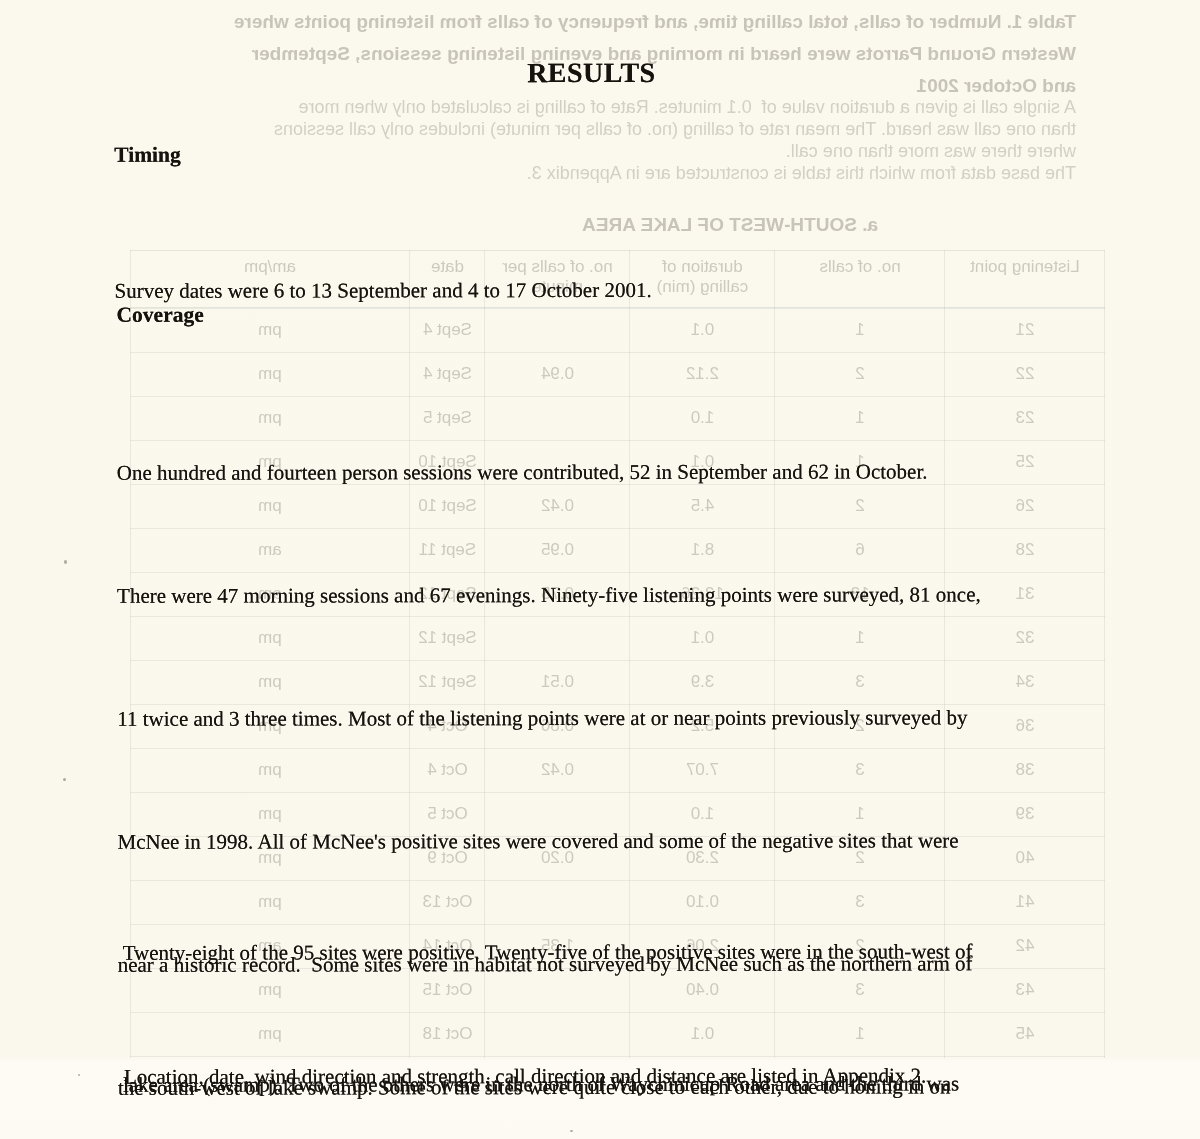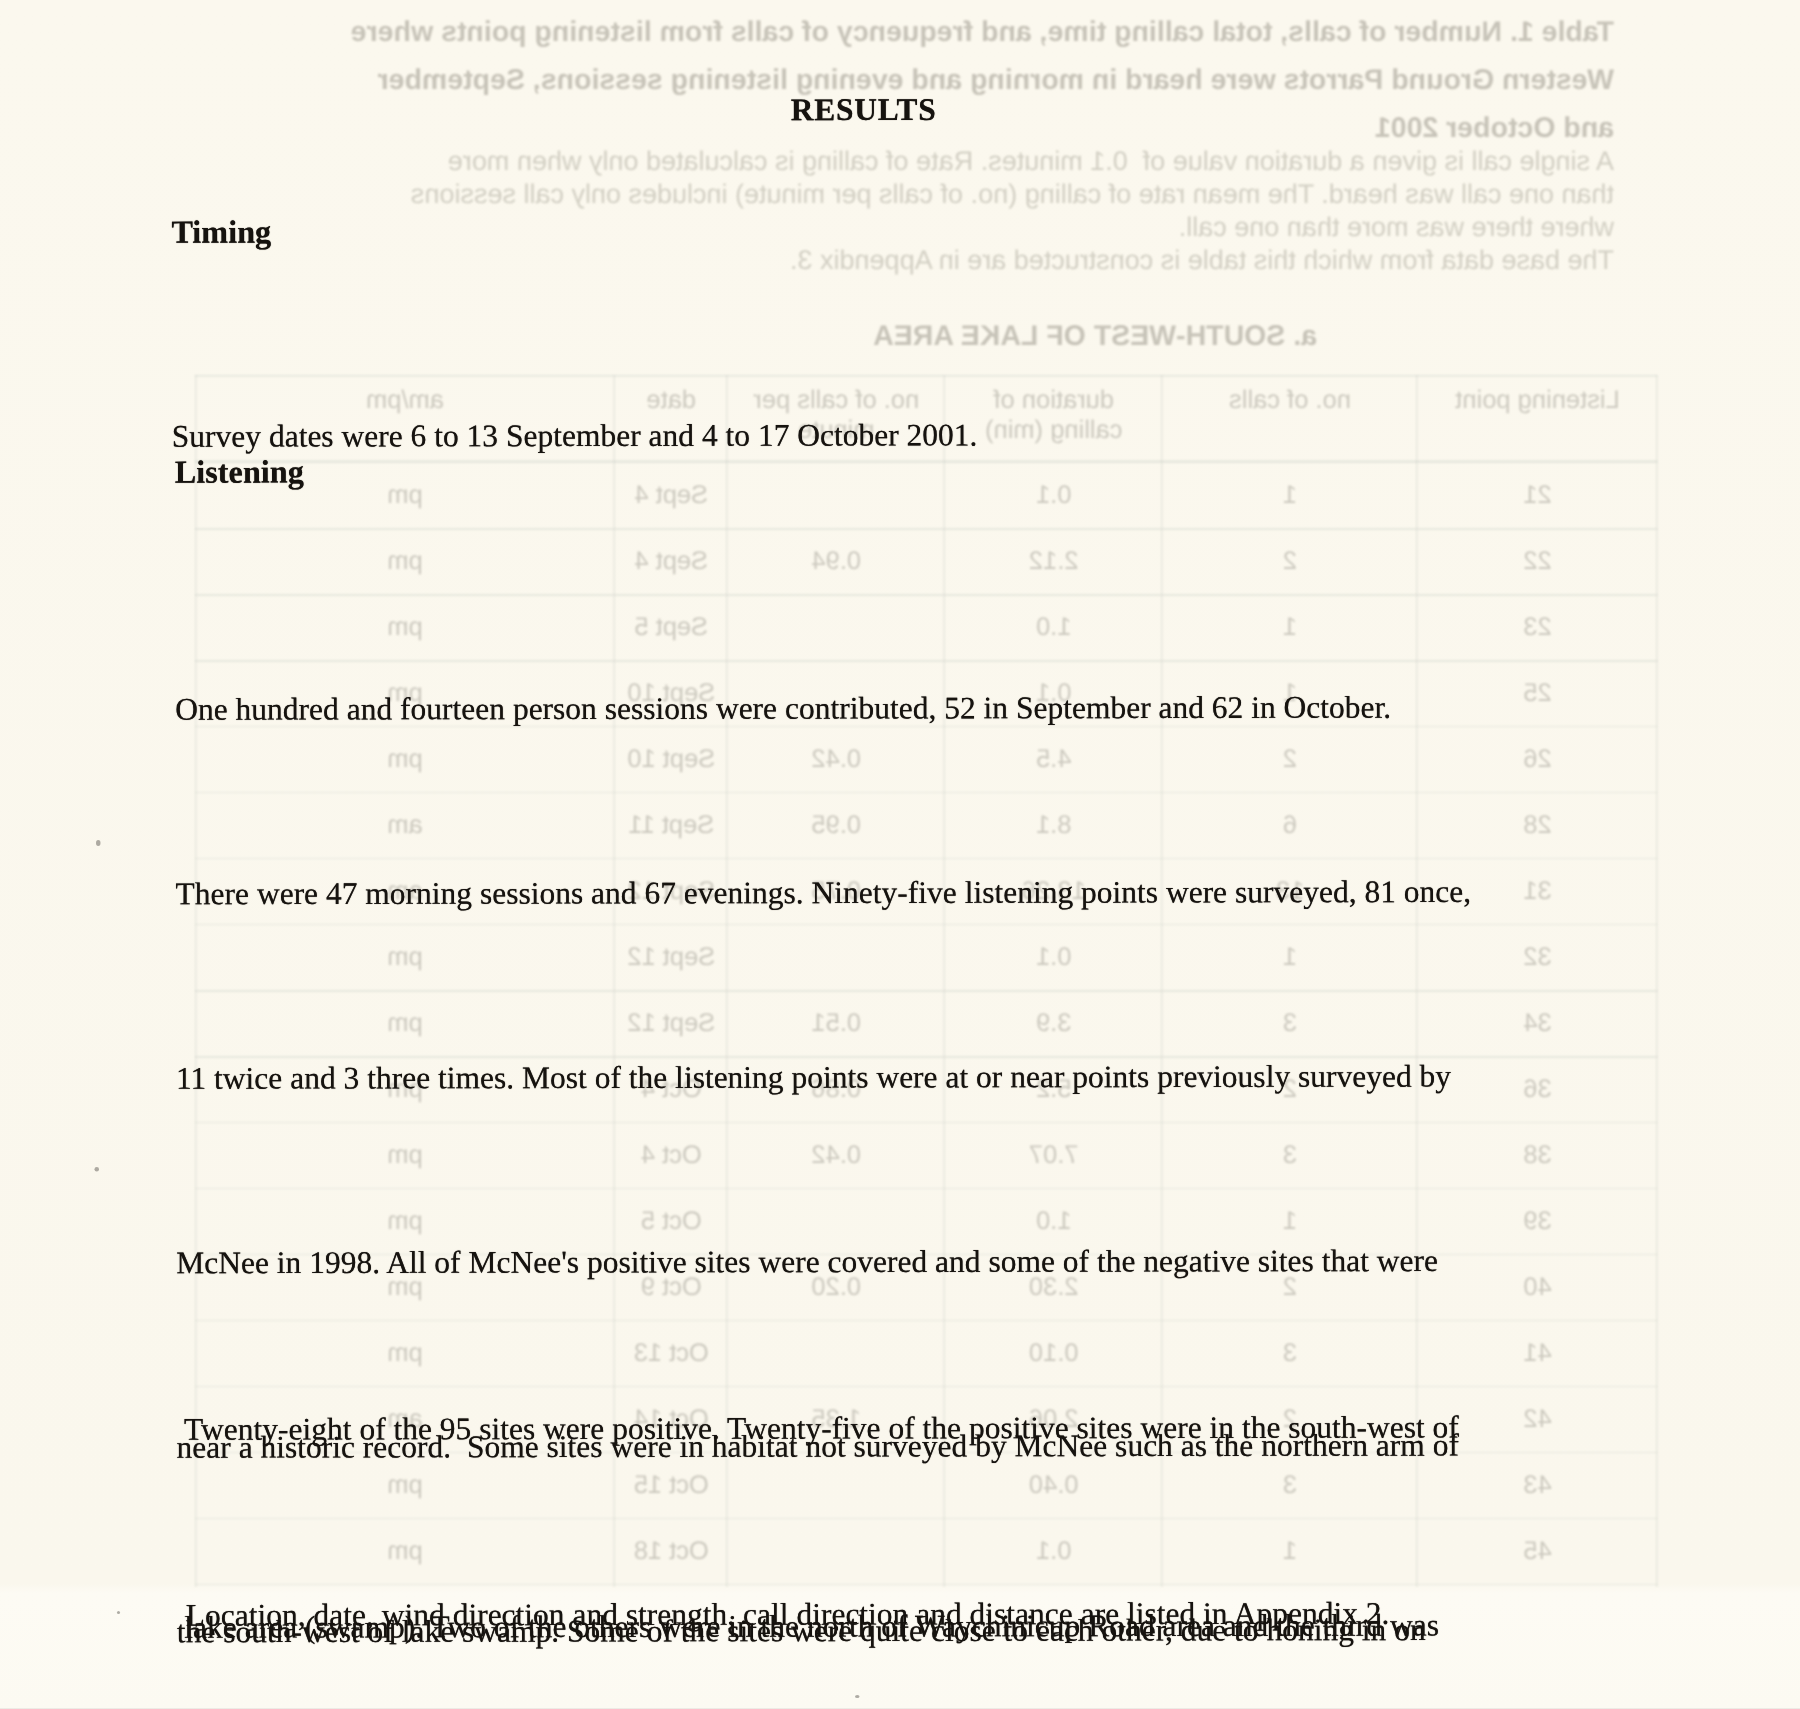--- a/index.html
+++ b/index.html
@@ -36,21 +36,21 @@
   .bc0{left:0;width:160px;} .bc1{left:160px;width:170px;}
   .bc2{left:330px;width:145px;} .bc3{left:475px;width:145px;}
   .bc4{left:620px;width:75px;}  .bc5{left:695px;width:280px;}
   
   .content{
     position:absolute;inset:0;color:#16130f;font-size:21px;
     transform:rotate(-0.1deg);
     text-shadow:0 0 0.5px rgba(22,18,14,0.85);
   }
   .abs{position:absolute;white-space:pre;}
-  .doc-title{left:528px;top:58px;line-height:30px;font-size:21px;font-weight:bold;letter-spacing:0.5px;}
+  .doc-title{left:528px;top:58px;line-height:30px;font-size:28px;font-weight:bold;letter-spacing:0.5px;}
   .h-timing{left:115px;top:140px;line-height:28px;font-size:21.5px;font-weight:bold;}
   .p-timing{left:115px;top:220px;line-height:28px;}
   .h-coverage{left:117px;top:300px;line-height:28px;font-size:21.5px;font-weight:bold;}
   .p-coverage{left:117px;top:370px;line-height:41px;}
   .h-dist{left:122px;top:772px;line-height:28px;font-size:21.5px;font-weight:bold;}
   .p-dist{left:122px;top:842px;line-height:44px;}
   .p-closing{left:123px;top:1006px;line-height:28px;}
   .p-coverage div,.p-dist div,.p-timing div,.p-closing div{white-space:pre;}
   
   .sp{position:absolute;border-radius:50%;background:rgba(95,92,85,0.5);}
@@ -239,21 +239,21 @@
   </div>
 
   <main class="content">
     <div class="abs doc-title">RESULTS</div>
 
     <div class="abs h-timing">Timing</div>
     <div class="abs p-timing">
       <div>Survey dates were 6 to 13 September and 4 to 17 October 2001.</div>
     </div>
 
-    <div class="abs h-coverage">Listening</div>
+    <div class="abs h-coverage">Coverage</div>
     <div class="abs p-coverage">
       <div>One hundred and fourteen person sessions were contributed, 52 in September and 62 in October.</div>
       <div>There were 47 morning sessions and 67 evenings. Ninety-five listening points were surveyed, 81 once,</div>
       <div>11 twice and 3 three times. Most of the listening points were at or near points previously surveyed by</div>
       <div>McNee in 1998. All of McNee's positive sites were covered and some of the negative sites that were</div>
       <div>near a historic record.  Some sites were in habitat not surveyed by McNee such as the northern arm of</div>
       <div>the south-west of lake swamp. Some of the sites were quite close to each other, due to honing in on</div>
       
       
       

